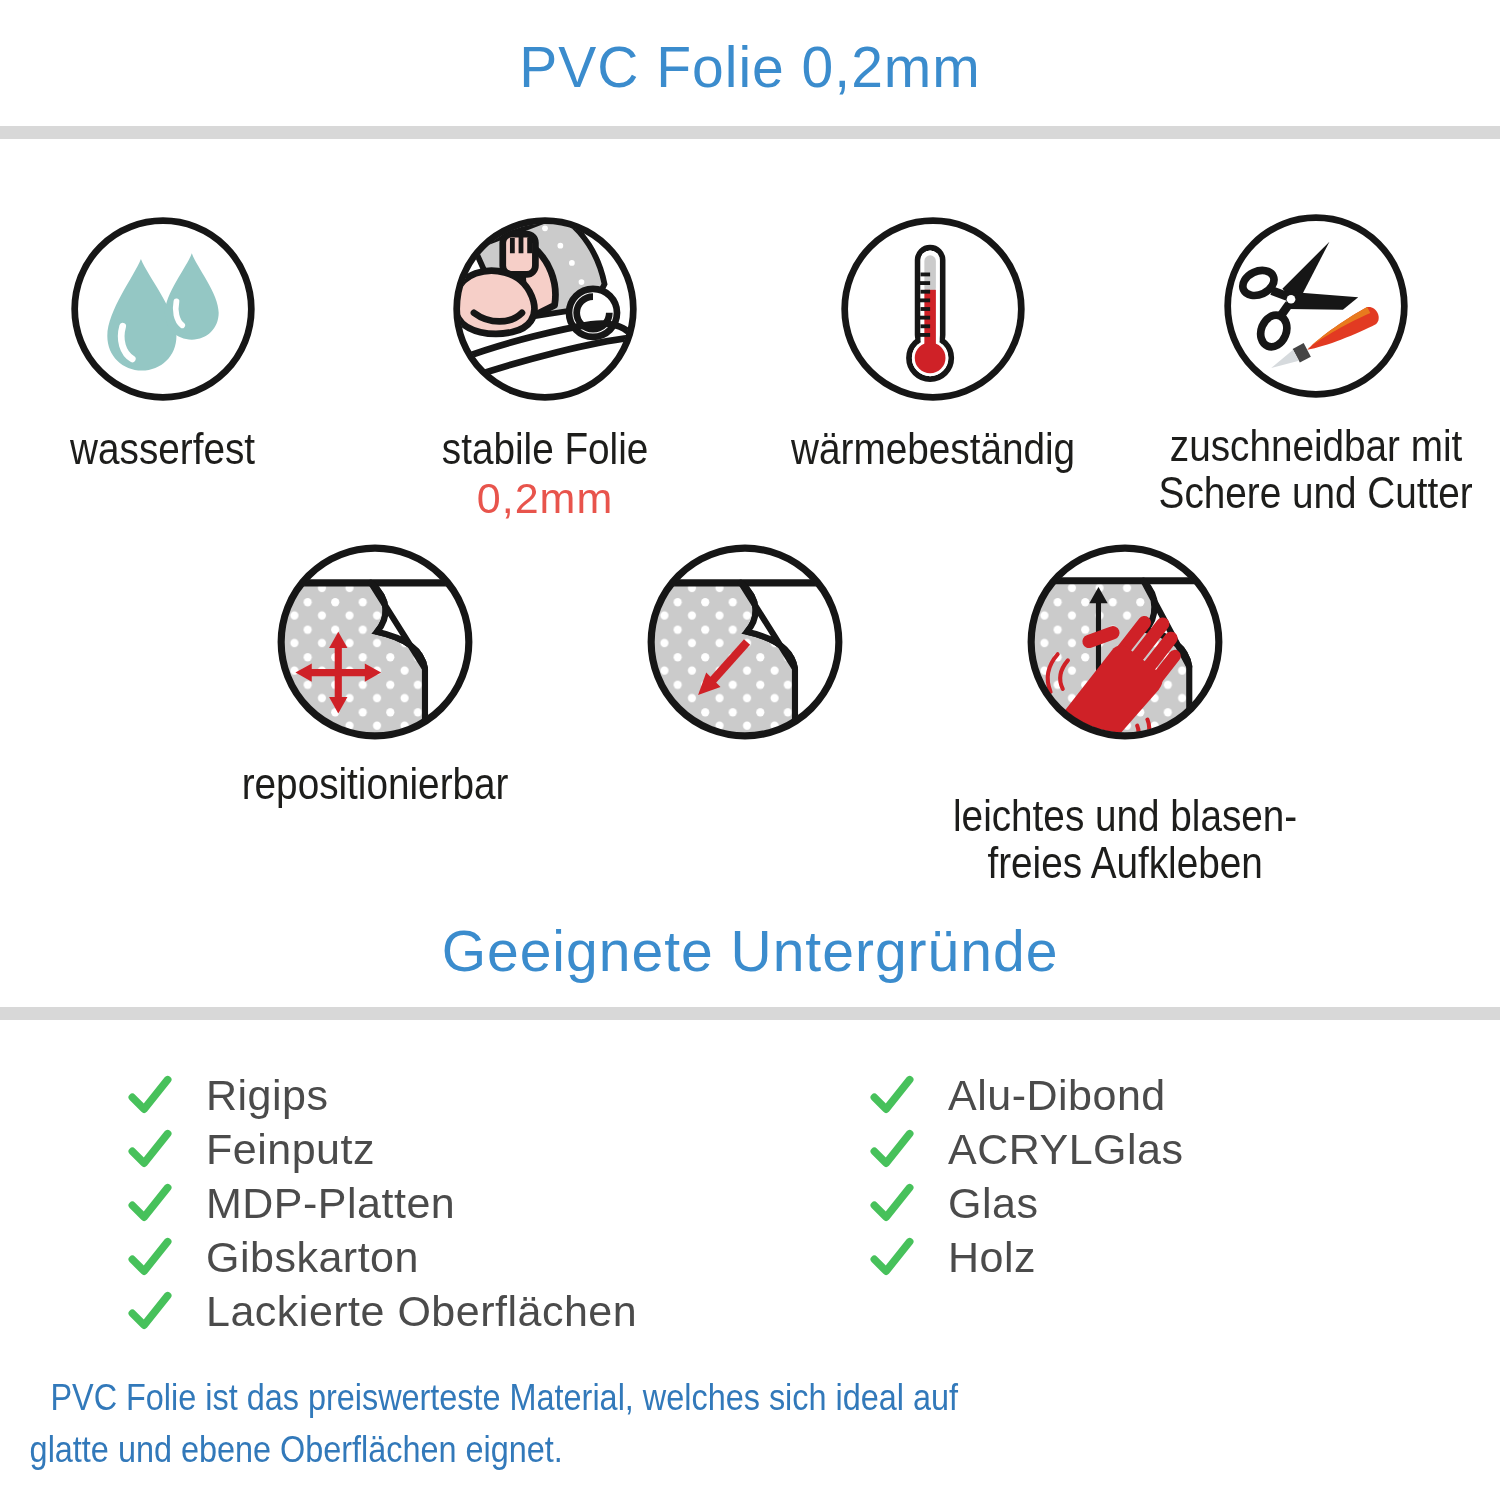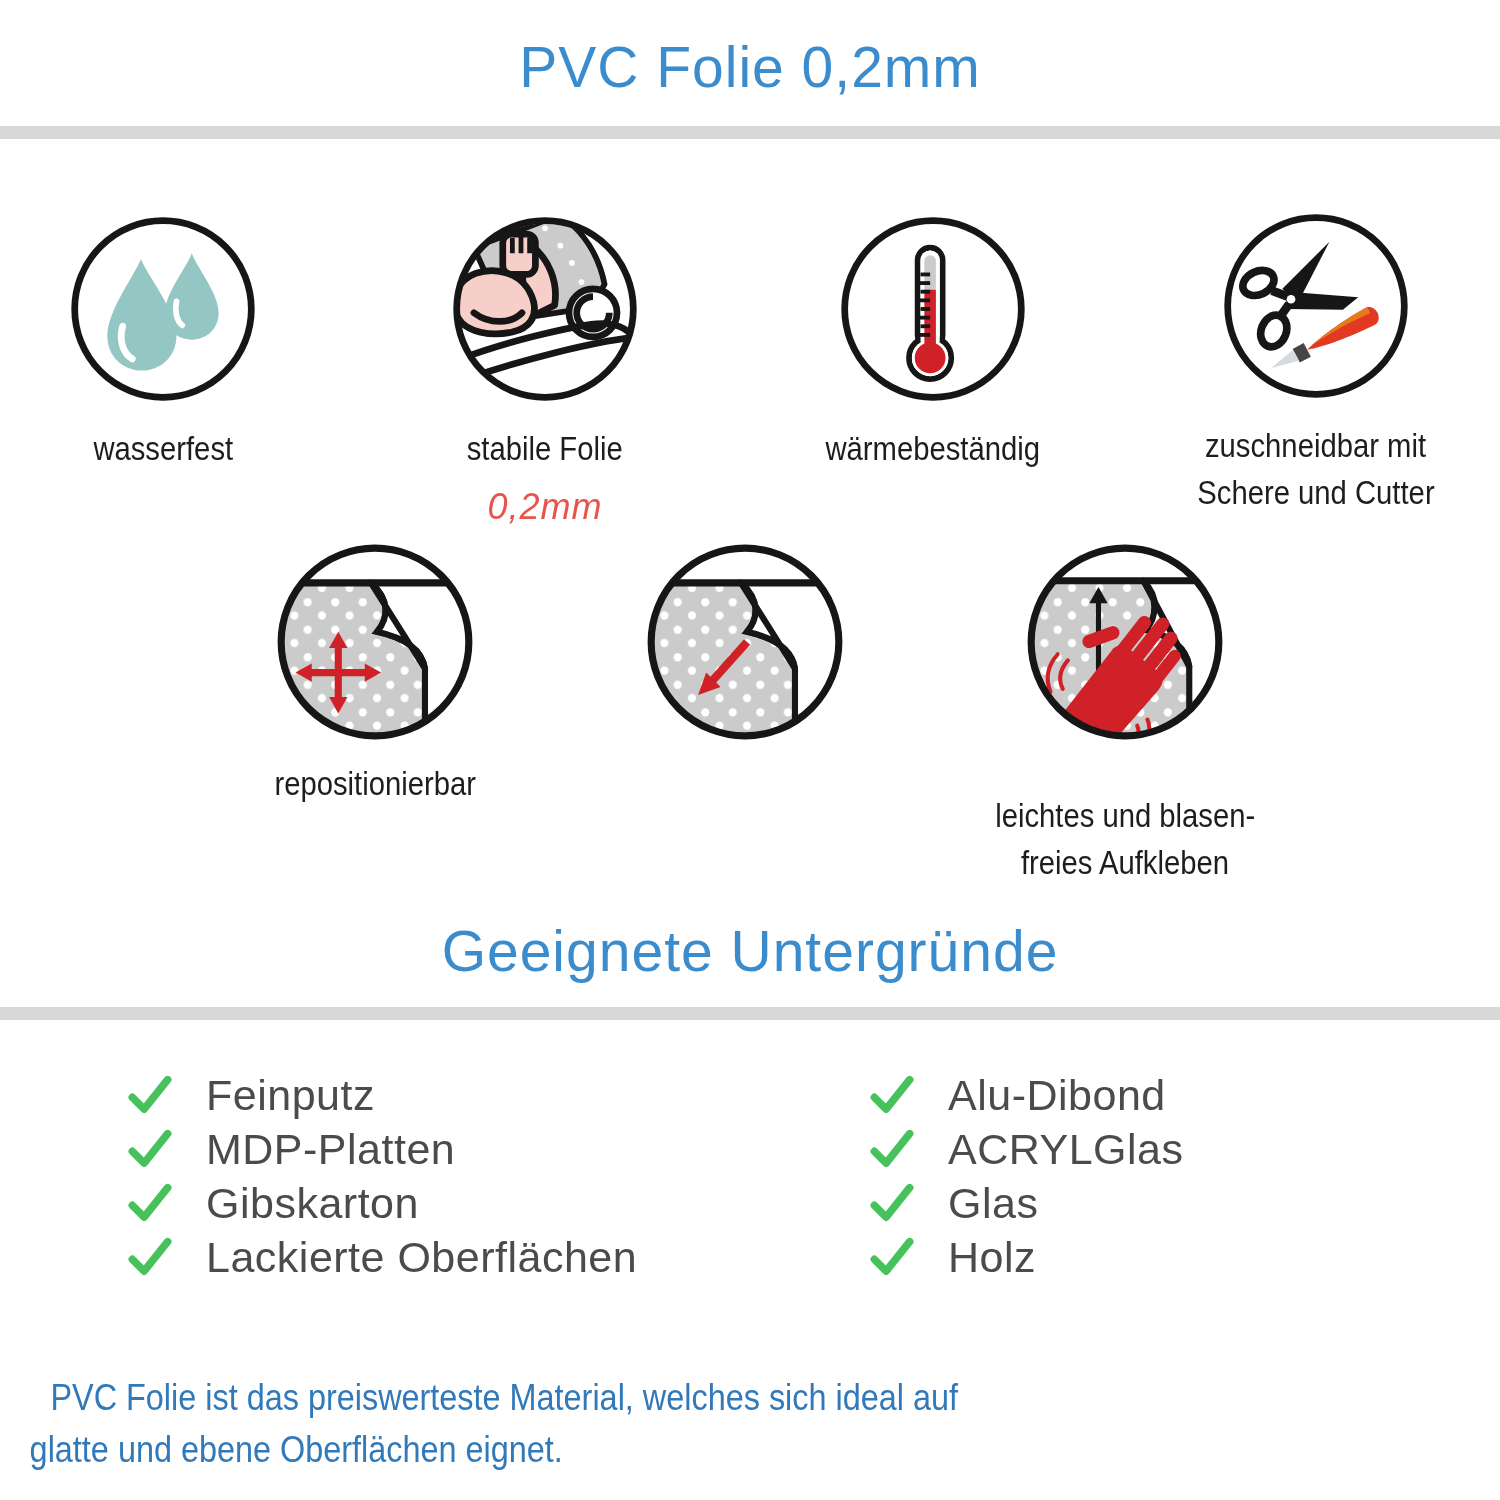--- a/index.html
+++ b/index.html
@@ -7,23 +7,23 @@
           font-family:"Liberation Sans",sans-serif;}
   .divider{position:absolute;left:0;width:100%;height:13px;background:#d8d8d8;}
   .big-title{position:absolute;left:0;width:100%;text-align:center;margin:0;
              font-size:57px;font-weight:500;letter-spacing:1px;color:#3b8ccd;}
   .t1{top:34px;}
   .t2{top:918px;}
   .d1{top:126px;}
   .d2{top:1007px;}
   .feat{position:absolute;display:flex;flex-direction:column;align-items:center;}
   .feat svg.badge{display:block;}
-  .flabel{margin-top:20px;text-align:center;font-size:34px;line-height:47px;color:#1d1d1b;}
+  .flabel{margin-top:20px;text-align:center;font-size:45px;line-height:47px;color:#1d1d1b;}
   .cond{display:inline-block;transform:scaleX(.86);transform-origin:center;white-space:nowrap;}
-  .sublabel{margin-top:12px;font-size:36px;line-height:45px;color:#e8544c;letter-spacing:1px;font-style:italic;}
+  .sublabel{margin-top:4px;font-size:43px;line-height:45px;color:#e8544c;letter-spacing:1px;}
   .col{position:absolute;display:flex;flex-direction:column;}
   .col-left{top:1068px;left:126px;}
   .col-right{top:1068px;left:868px;}
   .check-row{display:flex;align-items:center;height:54px;}
   .check-row svg{flex:0 0 auto;display:block;}
   .check-row .item-text{margin-left:32px;font-size:43px;color:#4b4b4b;letter-spacing:.5px;}
   .footer{position:absolute;top:1372px;left:0;width:100%;
           font-size:36px;line-height:52px;color:#3279ba;}
   .footer .cond{transform:scaleX(.9);}
 </style>
@@ -228,20 +228,26 @@
   </div>
 
   <h2 class="big-title t2">Geeignete Untergründe</h2>
   <div class="divider d2"></div>
 
   <div class="col col-left">
     <div class="check-row">
       <svg width="48" height="40" viewBox="0 0 40 34">
           <path d="M5 19 L15 29 L35 4" fill="none" stroke="#47c15b" stroke-width="6.5" stroke-linecap="round" stroke-linejoin="round"></path>
         </svg>
+      <span class="item-text">Rigips</span>
+    </div>
+    <div class="check-row">
+      <svg width="48" height="40" viewBox="0 0 40 34">
+          <path d="M5 19 L15 29 L35 4" fill="none" stroke="#47c15b" stroke-width="6.5" stroke-linecap="round" stroke-linejoin="round"></path>
+        </svg>
       <span class="item-text">Feinputz</span>
     </div>
     <div class="check-row">
       <svg width="48" height="40" viewBox="0 0 40 34">
           <path d="M5 19 L15 29 L35 4" fill="none" stroke="#47c15b" stroke-width="6.5" stroke-linecap="round" stroke-linejoin="round"></path>
         </svg>
       <span class="item-text">MDP-Platten</span>
     </div>
     <div class="check-row">
       <svg width="48" height="40" viewBox="0 0 40 34">

